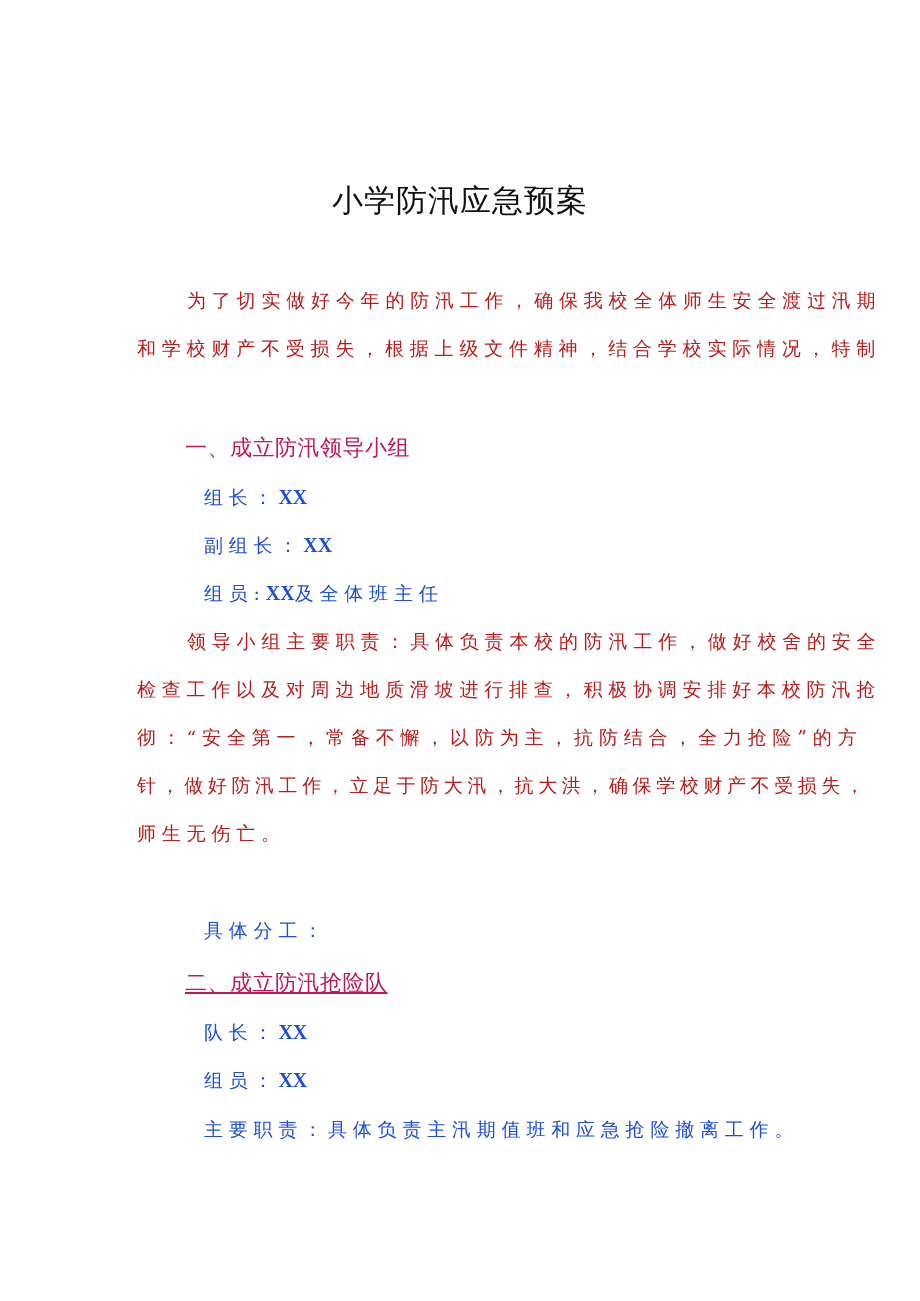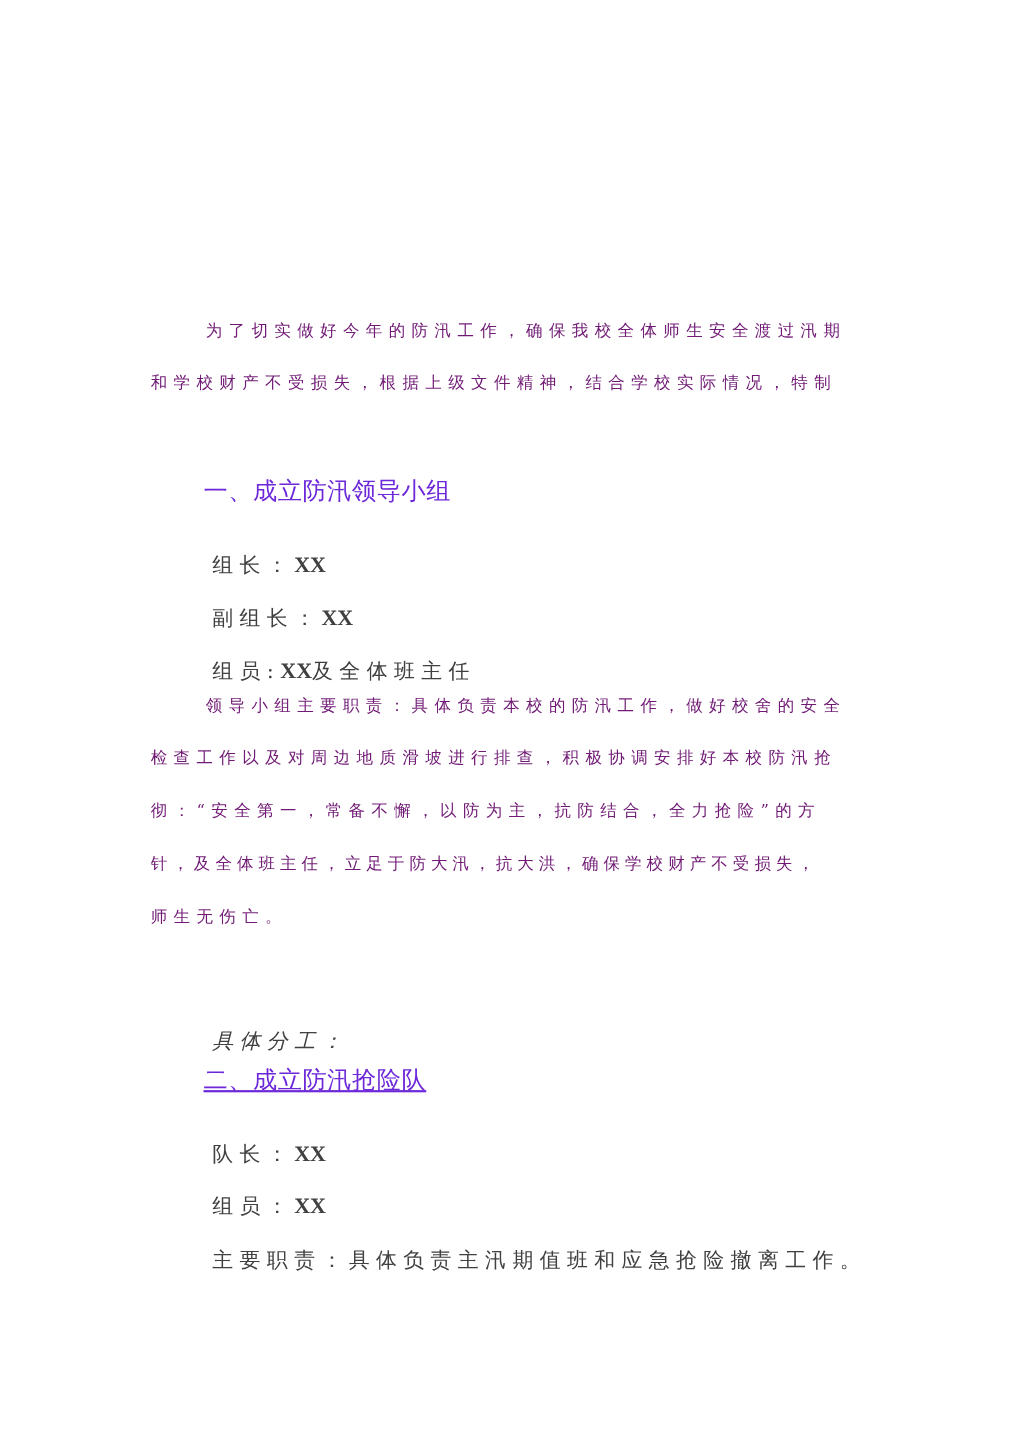--- a/index.html
+++ b/index.html
@@ -5,39 +5,40 @@
   html, body { margin: 0; padding: 0; background: #ffffff; }
   body { width: 920px; height: 1301px; position: relative; overflow: hidden; color: #1a1a1a; }
   .page { position: absolute; left: 0; top: 0; width: 920px; height: 1301px; background: #fff; }
   .title {
     position: absolute; left: 0; width: 920px; top: 180px; text-align: center;
     font-family: "DejaVu Sans", sans-serif; font-size: 31px; line-height: 40px; color: #111;
     letter-spacing: 1px;
   }
   .body-text {
     position: absolute; left: 137px; width: 660px;
-    font-family: "DejaVu Serif", serif; font-size: 15px; color: #701a75;
+    font-family: "DejaVu Serif", serif; font-size: 19px; color: #b91c1c;
     letter-spacing: 5.8px; line-height: 48px;
     text-align: justify; text-align-last: left;
   }
   .line { display: block; white-space: nowrap; }
   .heading {
     position: absolute; left: 185px;
-    font-family: "DejaVu Sans", sans-serif; font-size: 22px; line-height: 30px; color: #6d28d9;
+    font-family: "DejaVu Sans", sans-serif; font-size: 22px; line-height: 30px; color: #be185d;
     letter-spacing: 0.5px;
   }
   .xx { font-family: "Liberation Serif", serif; font-weight: bold; letter-spacing: 0px; font-size: 20px; }
-  .single { position: absolute; left: 193px; white-space: nowrap;
-    font-family: "DejaVu Serif", serif; font-size: 19px; color: #404040; letter-spacing: 5.8px; line-height: 30px; margin-top: 17px; }
+  .single { position: absolute; left: 204px; white-space: nowrap;
+    font-family: "DejaVu Serif", serif; font-size: 19px; color: #1d4ed8; letter-spacing: 5.8px; line-height: 30px; }
 </style>
 </head>
 <body>
 
 <div class="page">
 
+  <div class="title">小学防汛应急预案</div>
 
   <div class="body-text" style="top:276px;">
     <span class="line" style="padding-left:50px;">为了切实做好今年的防汛工作，确保我校全体师生安全渡过汛期</span>
     <span class="line">和学校财产不受损失，根据上级文件精神，结合学校实际情况，特制</span>
   </div>
 
   <div class="heading" style="top:433px;">一、成立防汛领导小组</div>
 
   <div class="single" style="top:482px;">
     <span>组长：</span><span class="xx">XX</span>
@@ -48,25 +49,25 @@
   </div>
 
   <div class="single" style="top:578px;">
     <span>组员:</span><span class="xx">XX</span><span>及全体班主任</span>
   </div>
 
   <div class="body-text" style="top:617px;">
     <span class="line" style="padding-left:50px;">领导小组主要职责：具体负责本校的防汛工作，做好校舍的安全</span>
     <span class="line">检查工作以及对周边地质滑坡进行排查，积极协调安排好本校防汛抢</span>
     <span class="line">彻：“安全第一，常备不懈，以防为主，抗防结合，全力抢险”的方</span>
-    <span class="line" style="letter-spacing:4.6px;">针，及全体班主任，立足于防大汛，抗大洪，确保学校财产不受损失，</span>
+    <span class="line" style="letter-spacing:4.6px;">针，做好防汛工作，立足于防大汛，抗大洪，确保学校财产不受损失，</span>
     <span class="line">师生无伤亡。</span>
   </div>
 
-  <div class="single" style="top:915px;font-style:italic;">具体分工：</div>
+  <div class="single" style="top:915px;">具体分工：</div>
 
   <div class="heading" style="top:968px;text-decoration:underline;">二、成立防汛抢险队</div>
 
   <div class="single" style="top:1017px;">
     <span>队长：</span><span class="xx">XX</span>
   </div>
 
   <div class="single" style="top:1065px;">
     <span>组员：</span><span class="xx">XX</span>
   </div>

